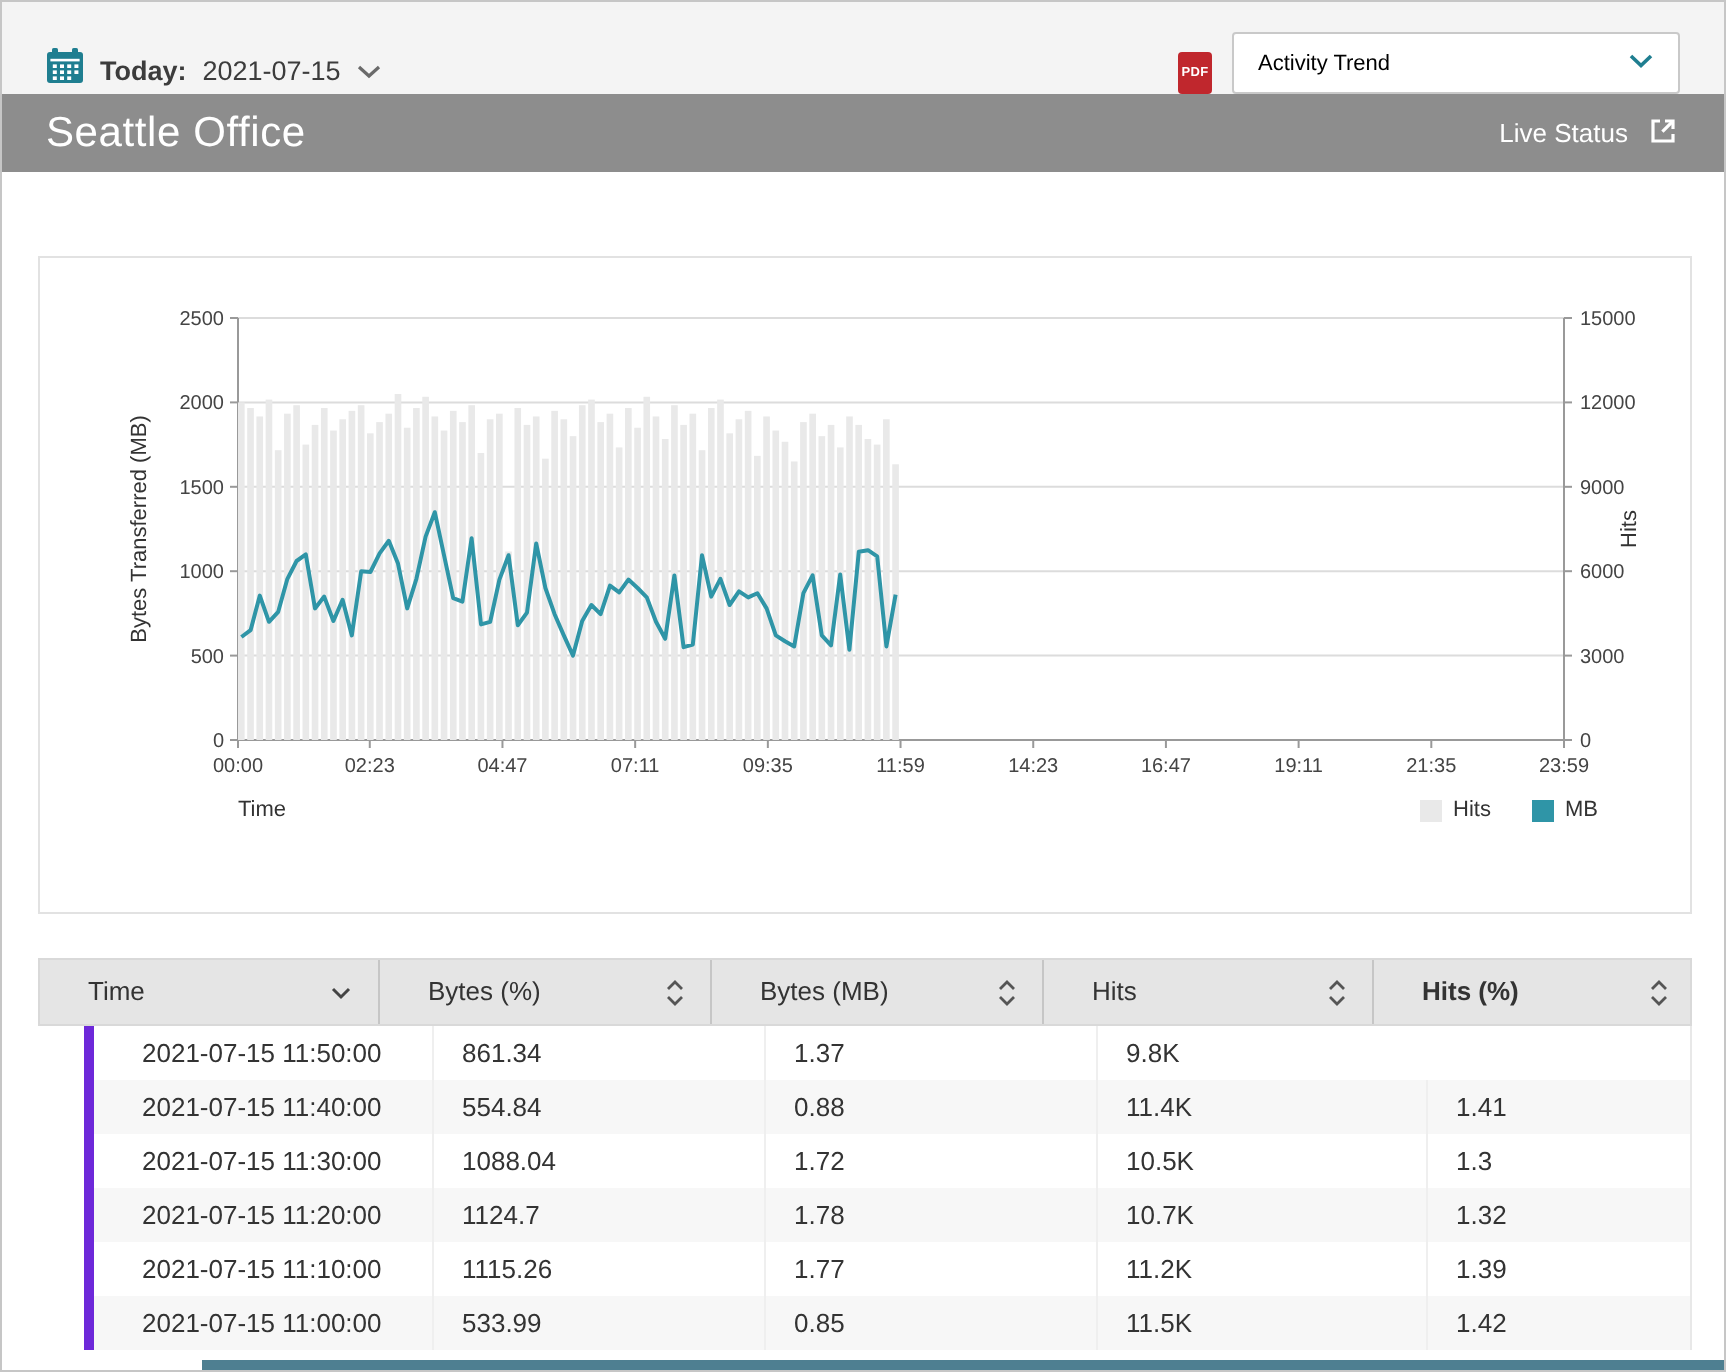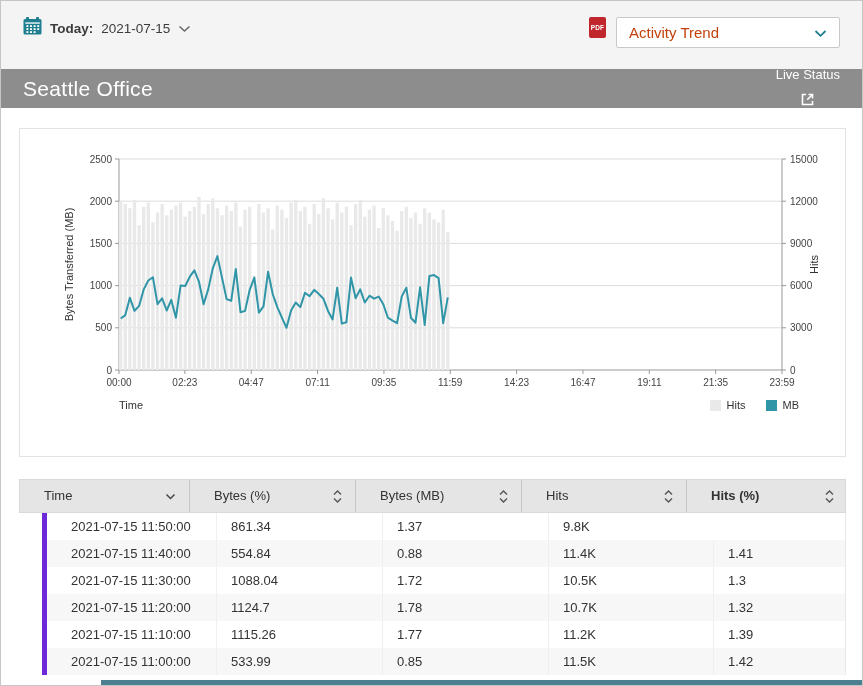--- a/index.html
+++ b/index.html
@@ -1,35 +1,35 @@
 <!DOCTYPE html>
 <html><head>
 <meta charset="utf-8">
 <style>
   * { box-sizing: border-box; margin: 0; padding: 0; }
   html,body { width:863px; height:686px; }
   body { font-family:"Liberation Sans", sans-serif; background:#fff; }
   .screen { position:relative; width:863px; height:686px; border:1px solid #c6c6c6; background:#fff; overflow:hidden; }
 
   
-  .topbar { height:68px; background:#f4f4f4; display:flex; align-items:flex-start; padding:16px 22px; }
+  .topbar { height:46px; background:#f4f4f4; display:flex; align-items:flex-end; padding:0 22px; }
   .date-picker { display:flex; align-items:center; gap:8px; cursor:pointer; }
   .today-label { font-weight:bold; font-size:13.5px; color:#3c3c3c; }
   .date-text { font-size:13.5px; color:#3c3c3c; }
   .spacer { flex:1; }
   .pdf-btn { margin-right:10px; cursor:pointer; width:17px; height:21px; background:#c0272d; border-radius:2px;
              color:#fff; font-size:6.5px; font-weight:bold; display:flex; align-items:center; justify-content:center; letter-spacing:0.2px; }
   .report-select { width:224px; height:31px; background:#fff; border:1px solid #c9c9c9; border-radius:2px;
                    display:flex; align-items:center; justify-content:space-between; padding:0 12px; cursor:pointer; }
-  .report-select span { font-size:15px; color:#c2410c; }
+  .report-select span { font-size:11px; color:#000000; }
 
   
   .title-bar { height:39px; background:#8d8d8d; display:flex; align-items:center; padding:0 22px;gap:24px; }
   .page-title { color:#fff; font-size:21px; font-weight:400; letter-spacing:0.3px; }
-  .live-status { margin-left:auto; display:flex; align-items:center; gap:9px; color:#fff; font-size:13px; cursor:pointer;flex-direction:column; }
+  .live-status { margin-left:auto; display:flex; align-items:center; gap:9px; color:#fff; font-size:13px; cursor:pointer; }
 
   
   .chart-panel { position:absolute; left:18px; top:127px; width:827px; height:329px; border:1px solid #e2e2e2; background:#fff; }
   .chart-svg text.tick { font-family:"Liberation Sans",sans-serif; font-size:10px; fill:#444; }
   .chart-svg text.axis-label { font-family:"Liberation Sans",sans-serif; font-size:11px; fill:#333; }
   .chart-footer { position:absolute; left:99px; right:46px; top:270px; display:flex; align-items:center; }
   .x-axis-title { font-size:11px; color:#333; }
   .legend { margin-left:auto; display:flex; align-items:center; gap:20px; }
   .legend-item { display:flex; align-items:center; gap:6px; font-size:11px; color:#333; }
   .legend-swatch { width:11px; height:11px; display:inline-block; }

